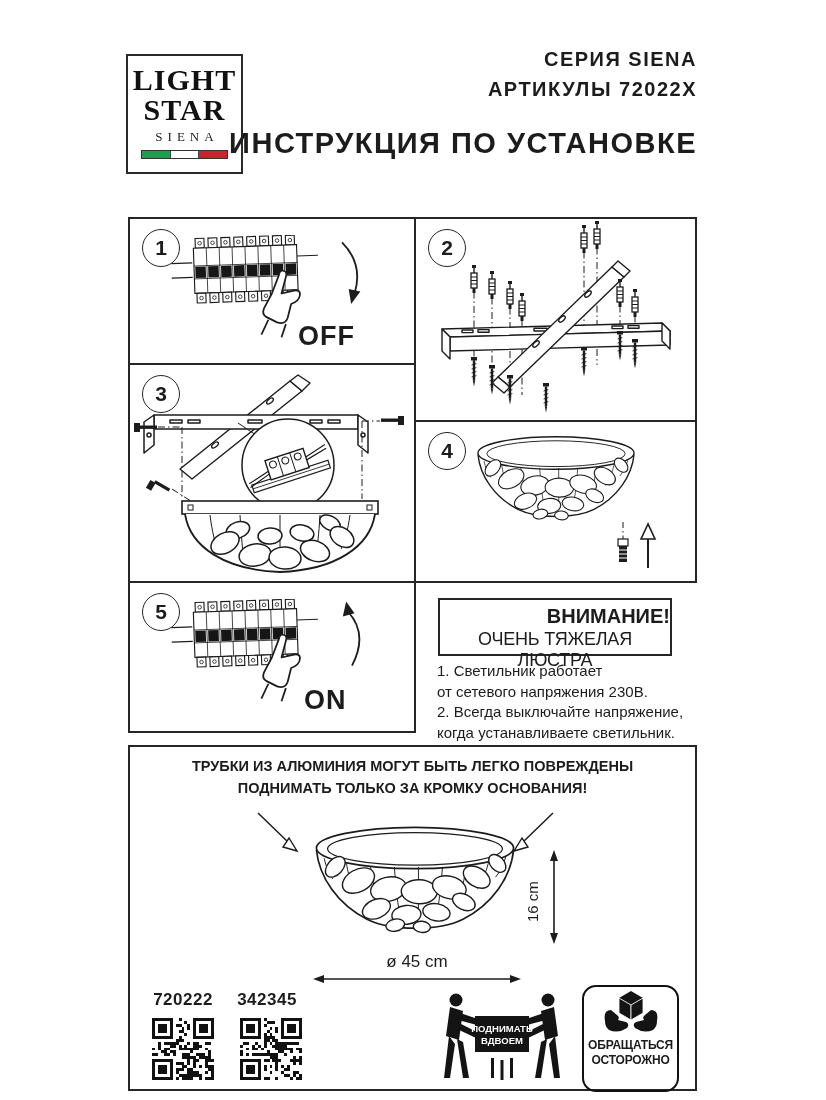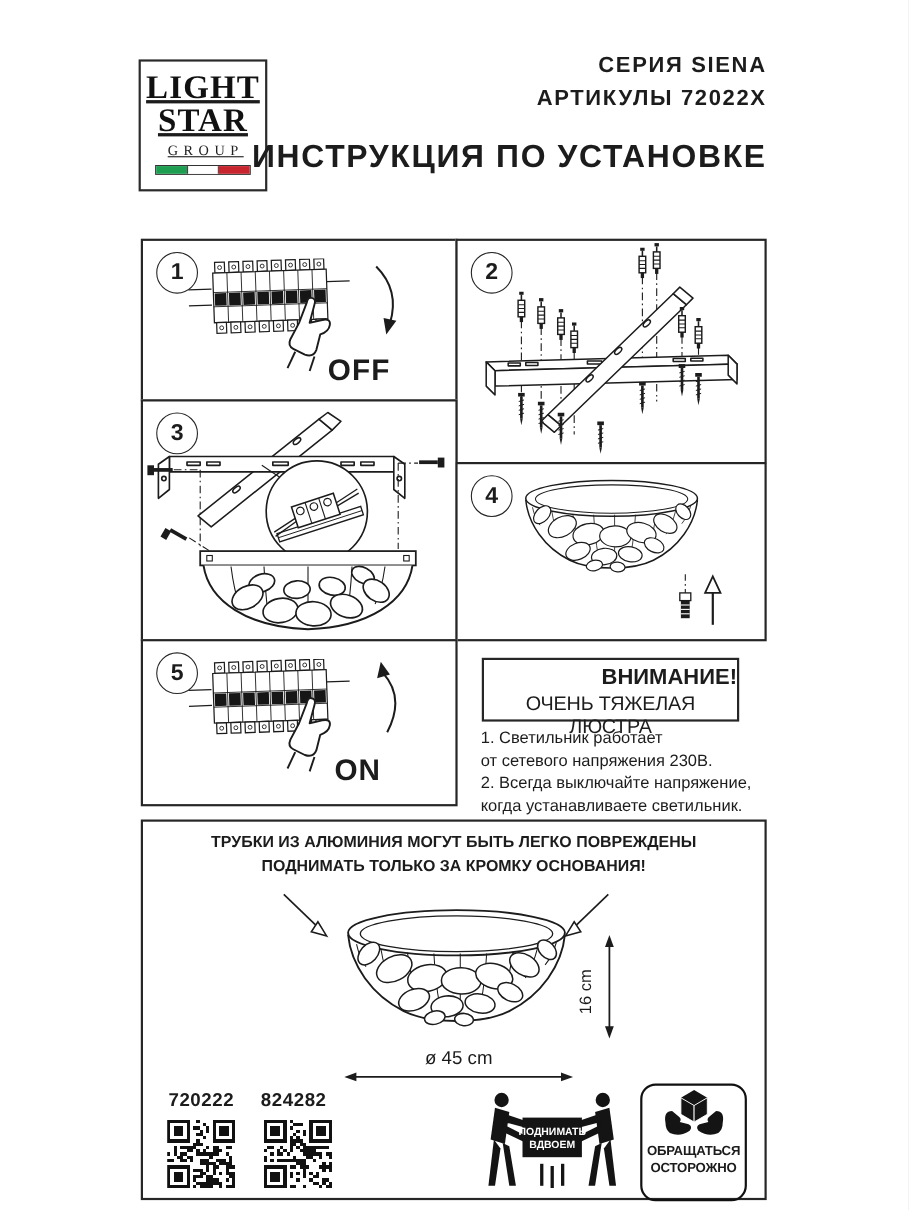--- a/index.html
+++ b/index.html
@@ -2,21 +2,21 @@
 <html><head>
 <meta charset="utf-8">
 <style>
   html,body{margin:0;padding:0;background:#e8e8e8;}
   #page{
     position:relative;width:826px;height:1100px;margin:0 auto;background:#ffffff;
     font-family:"Liberation Sans","DejaVu Sans",sans-serif;color:#1c1c1c;overflow:hidden;
   }
   .abs{position:absolute;}
   
-  .logo-box{left:126px;top:54px;width:117px;height:120px;border:2px solid #2a2a2a;box-sizing:border-box;text-align:center;text-decoration:underline;}
+  .logo-box{left:126px;top:54px;width:117px;height:120px;border:2px solid #2a2a2a;box-sizing:border-box;text-align:center;}
   .logo-word{font-family:"Liberation Serif","DejaVu Serif",serif;font-weight:bold;font-size:30px;line-height:30px;letter-spacing:1px;color:#111;}
   .logo-light{margin-top:9px;}
   .logo-group{font-family:"Liberation Serif","DejaVu Serif",serif;font-size:13px;letter-spacing:5px;margin-top:4px;color:#222;text-indent:5px;}
   .logo-flag{height:9px;margin:5px 13px 0 13px;border:1px solid #333;display:flex;box-sizing:border-box;}
   .logo-flag span{flex:1;}
   .hdr-line{right:129px;text-align:right;font-weight:bold;white-space:nowrap;}
   .hdr-sm{font-size:20px;letter-spacing:1.5px;}
   .hdr-lg{font-size:29px;letter-spacing:1.5px;}
   
   .panel{border:2px solid #262626;box-sizing:border-box;background:#fff;}
@@ -184,21 +184,21 @@
         <line x1="1.6" y1="16" x2="6.4" y2="14.6" stroke="#1c1c1c" stroke-width="0.9"></line>
         <line x1="1.6" y1="20" x2="6.4" y2="18.6" stroke="#1c1c1c" stroke-width="0.9"></line>
         <polygon points="2.8,23.5 5.2,23.5 4,29.5" fill="#1c1c1c"></polygon>
       </symbol>
     </defs>
   </svg>
 
   <div class="abs logo-box">
     <div class="logo-word logo-light">LIGHT</div>
     <div class="logo-word">STAR</div>
-    <div class="logo-group">GROUP</div>
+    <div class="logo-group">SIENA</div>
     <div class="logo-flag">
       <span style="background:#1d9e50"></span>
         <span style="background:#ffffff;border-left:1px solid #444;border-right:1px solid #444"></span>
         <span style="background:#c9252f"></span>
     </div>
   </div>
   <div class="abs hdr-line hdr-sm" style="top:48px">СЕРИЯ SIENA</div>
   <div class="abs hdr-line hdr-sm" style="top:78px">АРТИКУЛЫ 72022X</div>
   <div class="abs hdr-line hdr-lg" style="top:127px">ИНСТРУКЦИЯ ПО УСТАНОВКЕ</div>
 
@@ -419,21 +419,21 @@
 
       <line x1="188" y1="232" x2="386" y2="232" stroke="#1c1c1c" stroke-width="1.6"></line>
       <polygon points="183,232 194,228 194,236" fill="#1c1c1c"></polygon>
       <polygon points="391,232 380,228 380,236" fill="#1c1c1c"></polygon>
     </svg>
 
     <div class="abs dim-v">16 cm</div>
     <div class="abs dim-h">ø 45 cm</div>
 
     <div class="abs article" style="left:11px;top:243px">720222</div>
-    <div class="abs article" style="left:95px;top:243px">824282</div>
+    <div class="abs article" style="left:95px;top:243px">342345</div>
     <div class="abs qr" style="left:22px;top:271px"><svg viewBox="0 0 21 21" shape-rendering="crispEdges" fill="#111">
           <rect x="9" y="0" width="1" height="1"></rect>
           <rect x="11" y="1" width="1" height="1"></rect>
           <rect x="8" y="2" width="1" height="1"></rect>
           <rect x="9" y="2" width="1" height="1"></rect>
           <rect x="12" y="2" width="1" height="1"></rect>
           <rect x="10" y="3" width="1" height="1"></rect>
           <rect x="12" y="3" width="1" height="1"></rect>
           <rect x="9" y="4" width="1" height="1"></rect>
           <rect x="10" y="4" width="1" height="1"></rect>

